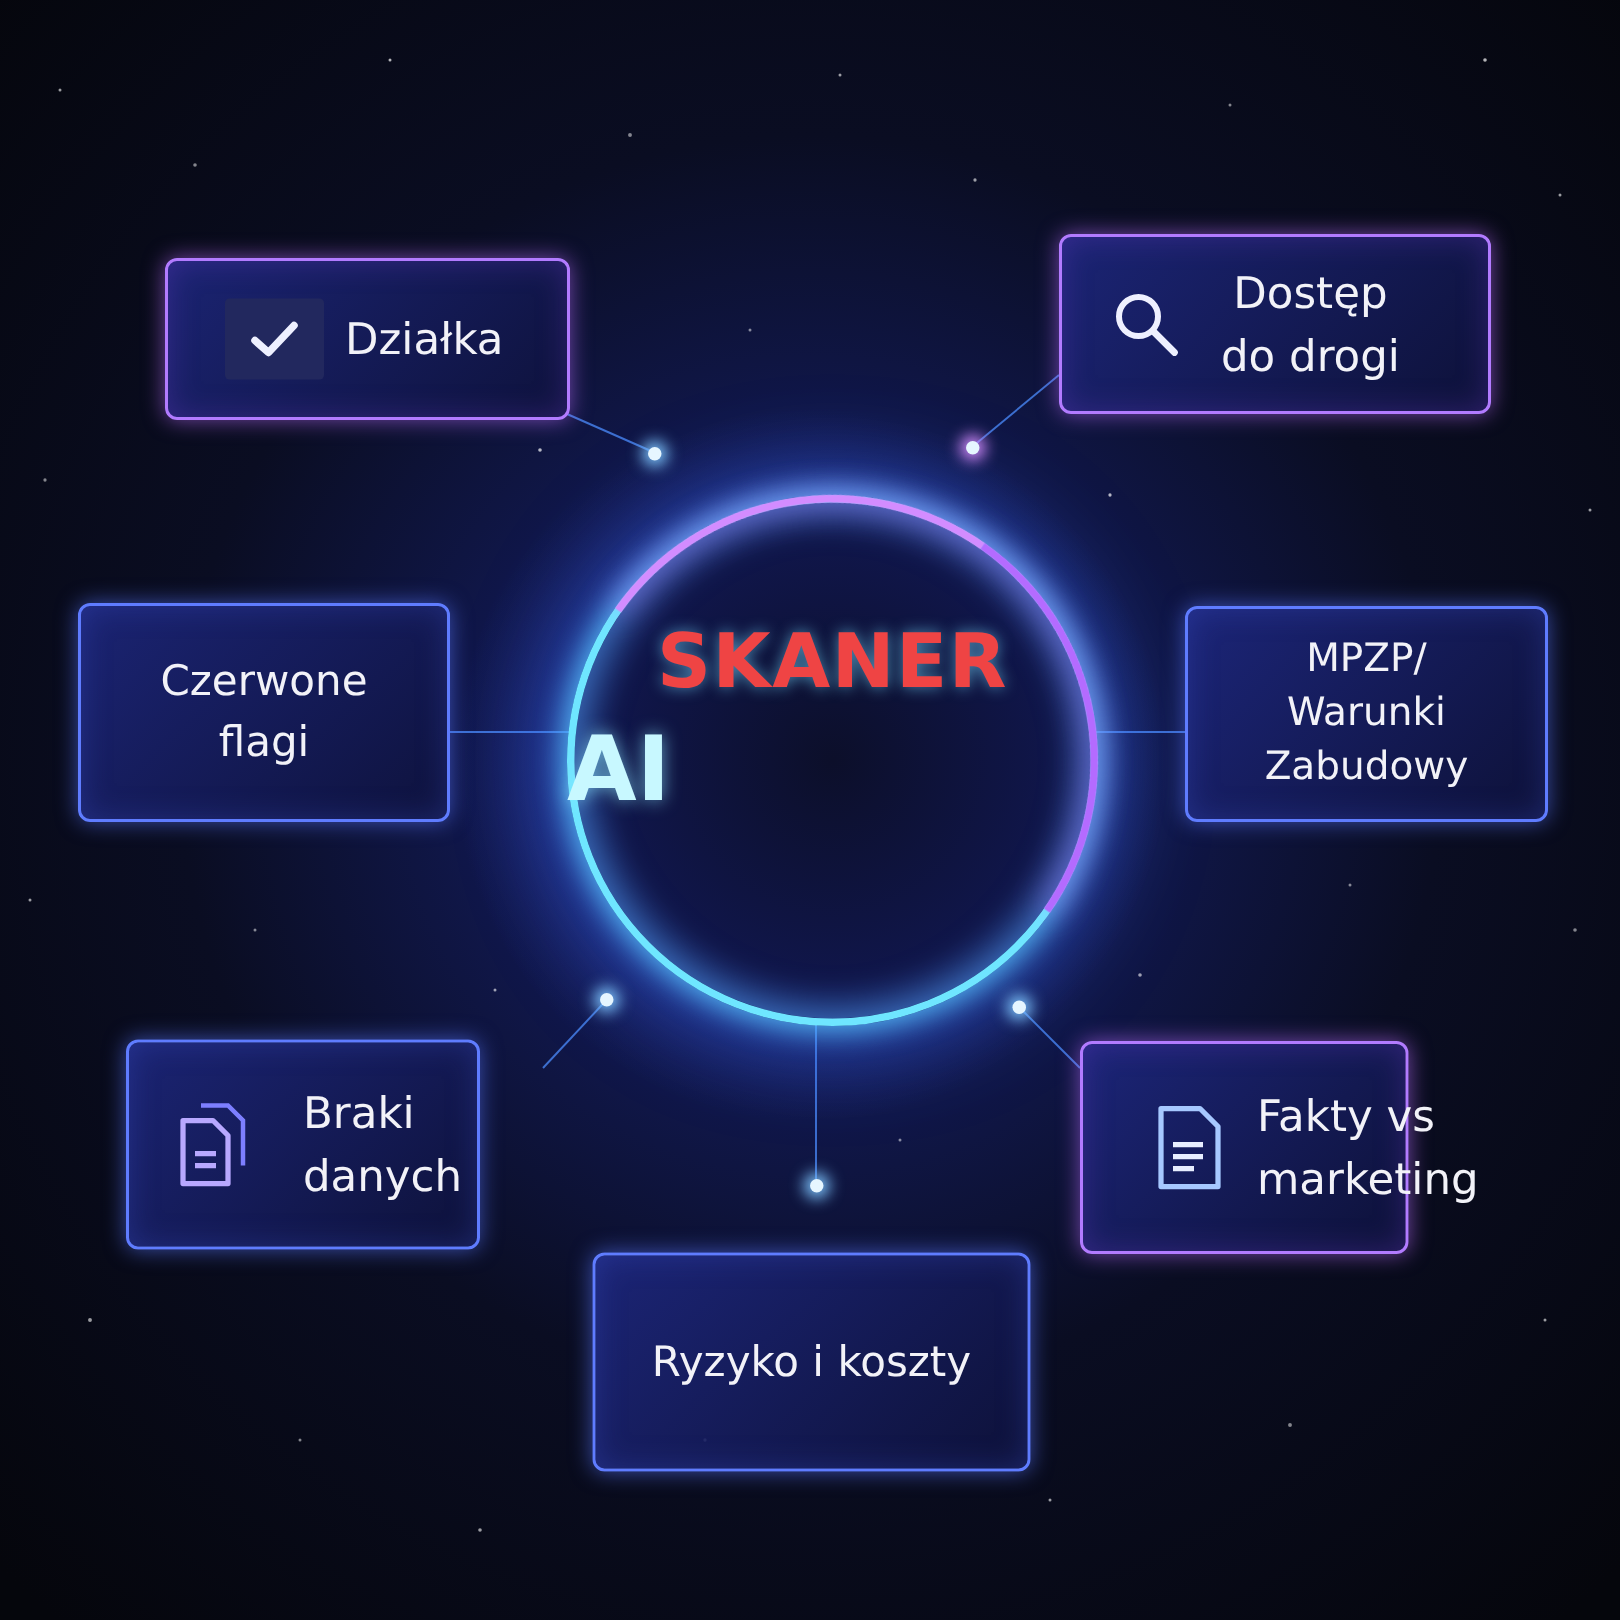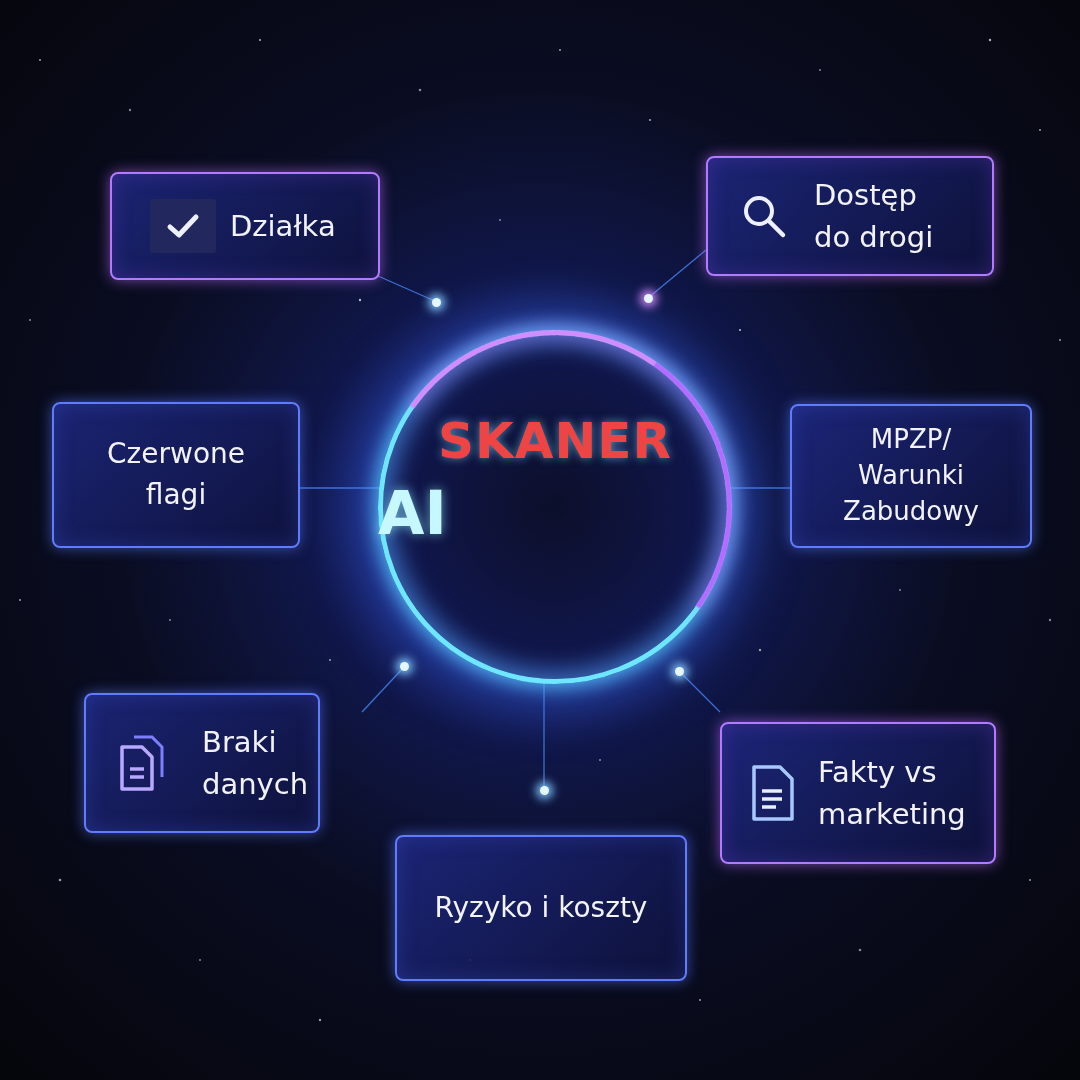--- a/index.html
+++ b/index.html
@@ -119,21 +119,21 @@
   <span class="txt">Działka</span>
 </div>
 
 <div class="card pink" style="left:706px;top:156px;width:288px;height:120px;padding-left:32px;">
   <span class="icon" style="margin-right:26px;">
     <svg width="48" height="48" viewBox="0 0 48 48">
         <circle cx="19" cy="19" r="13" fill="none" stroke="#eef0ff" stroke-width="4"></circle>
         <line x1="29" y1="29" x2="43" y2="43" stroke="#eef0ff" stroke-width="4.5" stroke-linecap="round"></line>
       </svg>
   </span>
-  <span class="txt" style="text-align:left;">Dostęp
+  <span class="txt" style="text-align:center;">Dostęp
 do drogi</span>
 </div>
 
 <div class="card" style="left:52px;top:402px;width:248px;height:146px;justify-content:center;">
   <span class="txt" style="text-align:center;font-size:28px;">Czerwone
 flagi</span>
 </div>
 
 <div class="card" style="left:790px;top:404px;width:242px;height:144px;justify-content:center;">
   <span class="txt" style="text-align:center;font-size:26px;line-height:1.38;">MPZP/
@@ -151,21 +151,21 @@
       </svg>
   </span>
   <span class="txt">Braki
 danych</span>
 </div>
 
 <div class="card" style="left:395px;top:791px;width:292px;height:146px;justify-content:center;margin-top:44px;">
   <span class="txt" style="font-size:28px;">Ryzyko i koszty</span>
 </div>
 
-<div class="card pink" style="left:720px;top:694px;width:276px;height:142px;padding-left:28px;margin-top:28px;">
+<div class="card pink" style="left:720px;top:694px;width:219px;height:142px;padding-left:48px;">
   <span class="icon" style="margin-right:22px;">
     <svg width="46" height="60" viewBox="0 0 46 60">
         <path d="M4 4 H30 L42 16 V56 H4 Z" fill="none" stroke="#a6c8ff" stroke-width="3.5" stroke-linejoin="round"></path>
         <line x1="12" y1="28" x2="32" y2="28" stroke="#e8eeff" stroke-width="3.5"></line>
         <line x1="12" y1="36" x2="32" y2="36" stroke="#e8eeff" stroke-width="3.5"></line>
         <line x1="12" y1="44" x2="26" y2="44" stroke="#e8eeff" stroke-width="3.5"></line>
       </svg>
   </span>
   <span class="txt">Fakty vs
 marketing</span>

